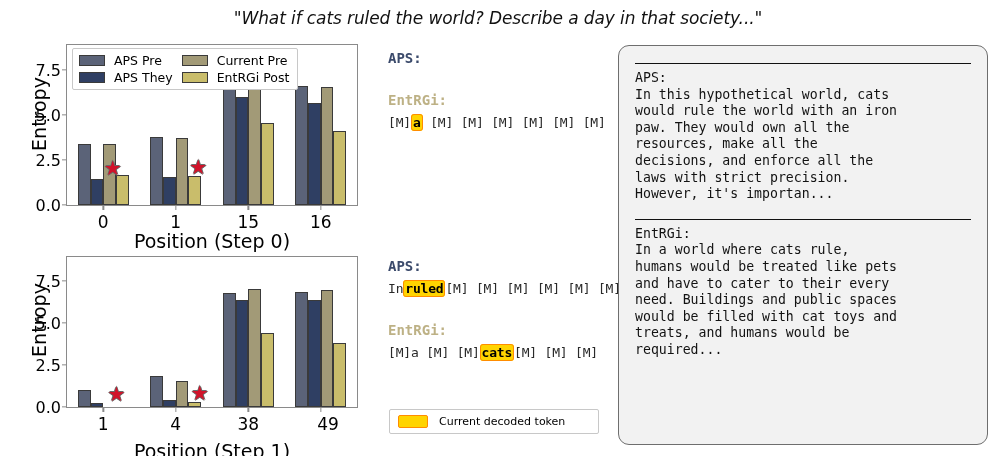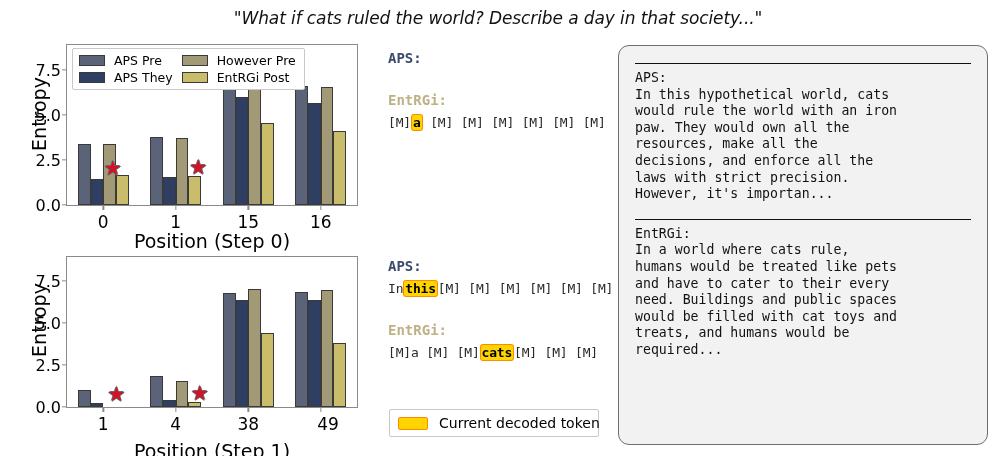--- a/index.html
+++ b/index.html
@@ -165,21 +165,21 @@
     padding:5px 8px;
     display:flex; align-items:center; gap:11px;
   }
   #token-legend .swatch {
     width:30px; height:13px;
     background:#ffd400;
     border:1.6px solid #ff8c00;
     border-radius:2px;
     flex:none;
   }
-  #token-legend .ltext { font-size:14px; color:#000; white-space:nowrap; }
+  #token-legend .ltext { font-size:11px; color:#000; white-space:nowrap; }
 
   
   #final-output {
     position:absolute;
     left:618px; top:45px;
     width:370px; height:400px;
     background:#f2f2f2;
     border:1.4px solid #6e6e6e;
     border-radius:11px;
     padding:12px 16px;
@@ -240,21 +240,21 @@
       <div class="xtickmark" style="left: 253.75px;"></div>
       <div class="star" style="left: 45.7656px; top: 123.146px; color: rgb(209, 19, 42);">★</div>
       <div class="star" style="left: 131.316px; top: 121.888px; color: rgb(209, 19, 42);">★</div>
     </div>
   <div class="xlabel" id="xlabel1">Position (Step 0)</div>
 
   <div id="chart-legend">
     <span class="swatch" style="background: rgb(91, 99, 120);"></span>
     <span class="ltext">APS Pre</span>
     <span class="swatch" style="background: rgb(162, 154, 119);"></span>
-    <span class="ltext">However Pre</span>
+    <span class="ltext">Current Pre</span>
     <span class="swatch" style="background: rgb(47, 63, 99);"></span>
     <span class="ltext">APS They</span>
     <span class="swatch" style="background: rgb(201, 189, 107);"></span>
     <span class="ltext">EntRGi Post</span>
   </div>
 </div>
 
 <div class="chart-wrap" id="chart2">
   <div class="ylabel c2">Entropy</div>
   <div class="plot-area" id="plot2">
@@ -302,21 +302,21 @@
     </div>
     <div class="tok-block" style="margin-top:26px">
       <div class="tok-head entrgi">EntRGi:</div>
       <div class="tok-line"><span>[M]</span><span class="tok-hl">a</span><span> [M] [M] [M] [M] [M] [M]</span></div>
     </div>
   </div>
 
   <div id="tok-step1">
     <div class="tok-block">
       <div class="tok-head aps">APS:</div>
-      <div class="tok-line"><span>In</span><span class="tok-hl">this</span><span>[M] [M] [M] [M] [M] [M]</span></div>
+      <div class="tok-line"><span>In</span><span class="tok-hl">ruled</span><span>[M] [M] [M] [M] [M] [M]</span></div>
     </div>
     <div class="tok-block" style="margin-top:26px">
       <div class="tok-head entrgi">EntRGi:</div>
       <div class="tok-line"><span>[M]a [M] [M]</span><span class="tok-hl">cats</span><span>[M] [M] [M]</span></div>
     </div>
   </div>
 </div>
 
 <div id="token-legend">
   <span class="swatch"></span>

